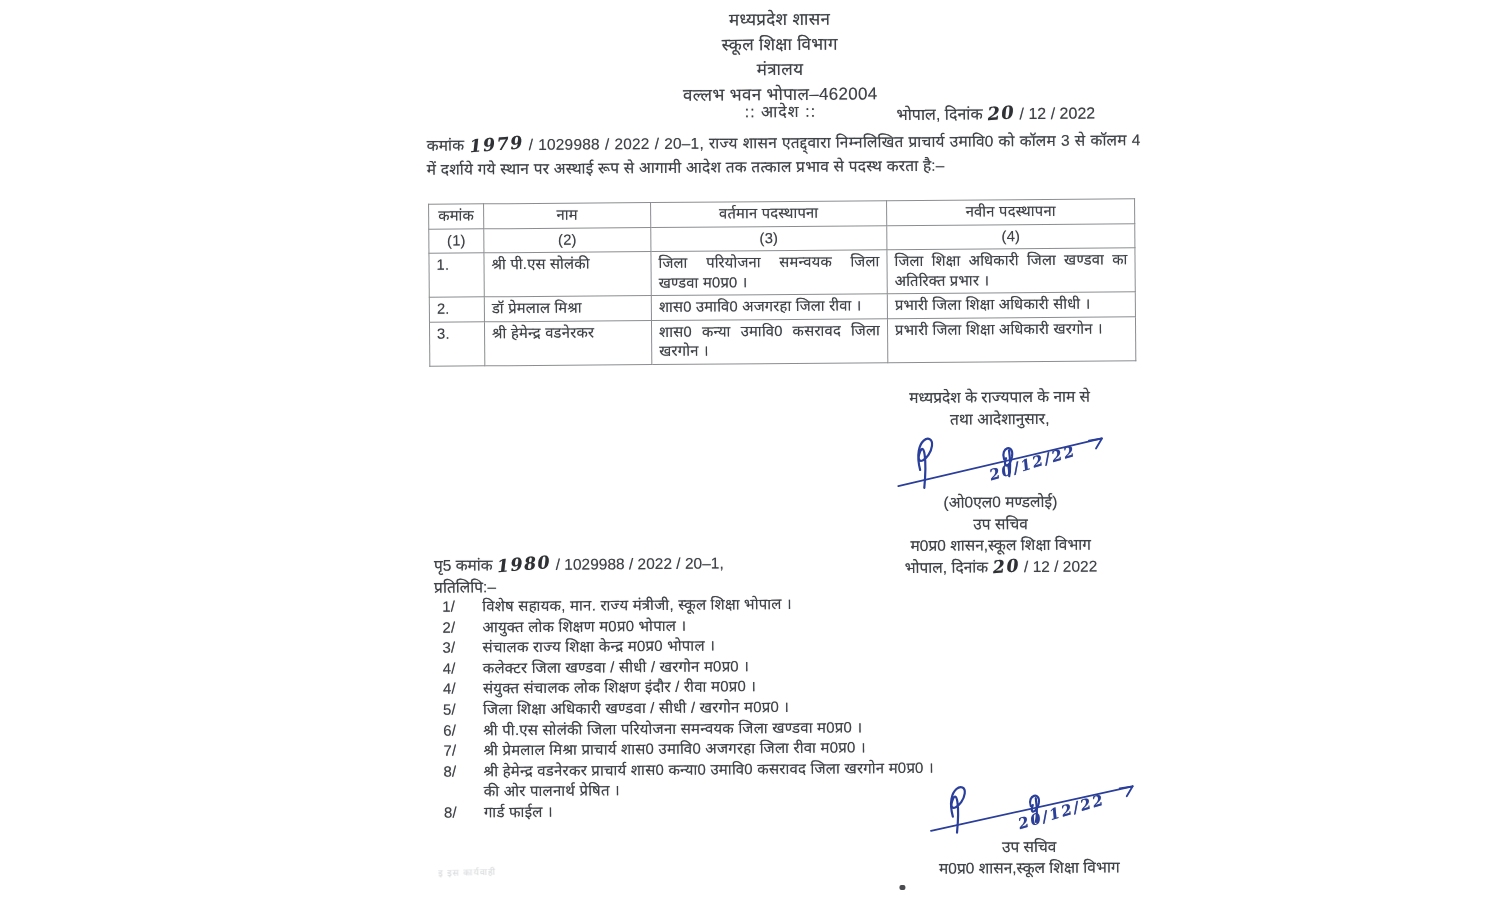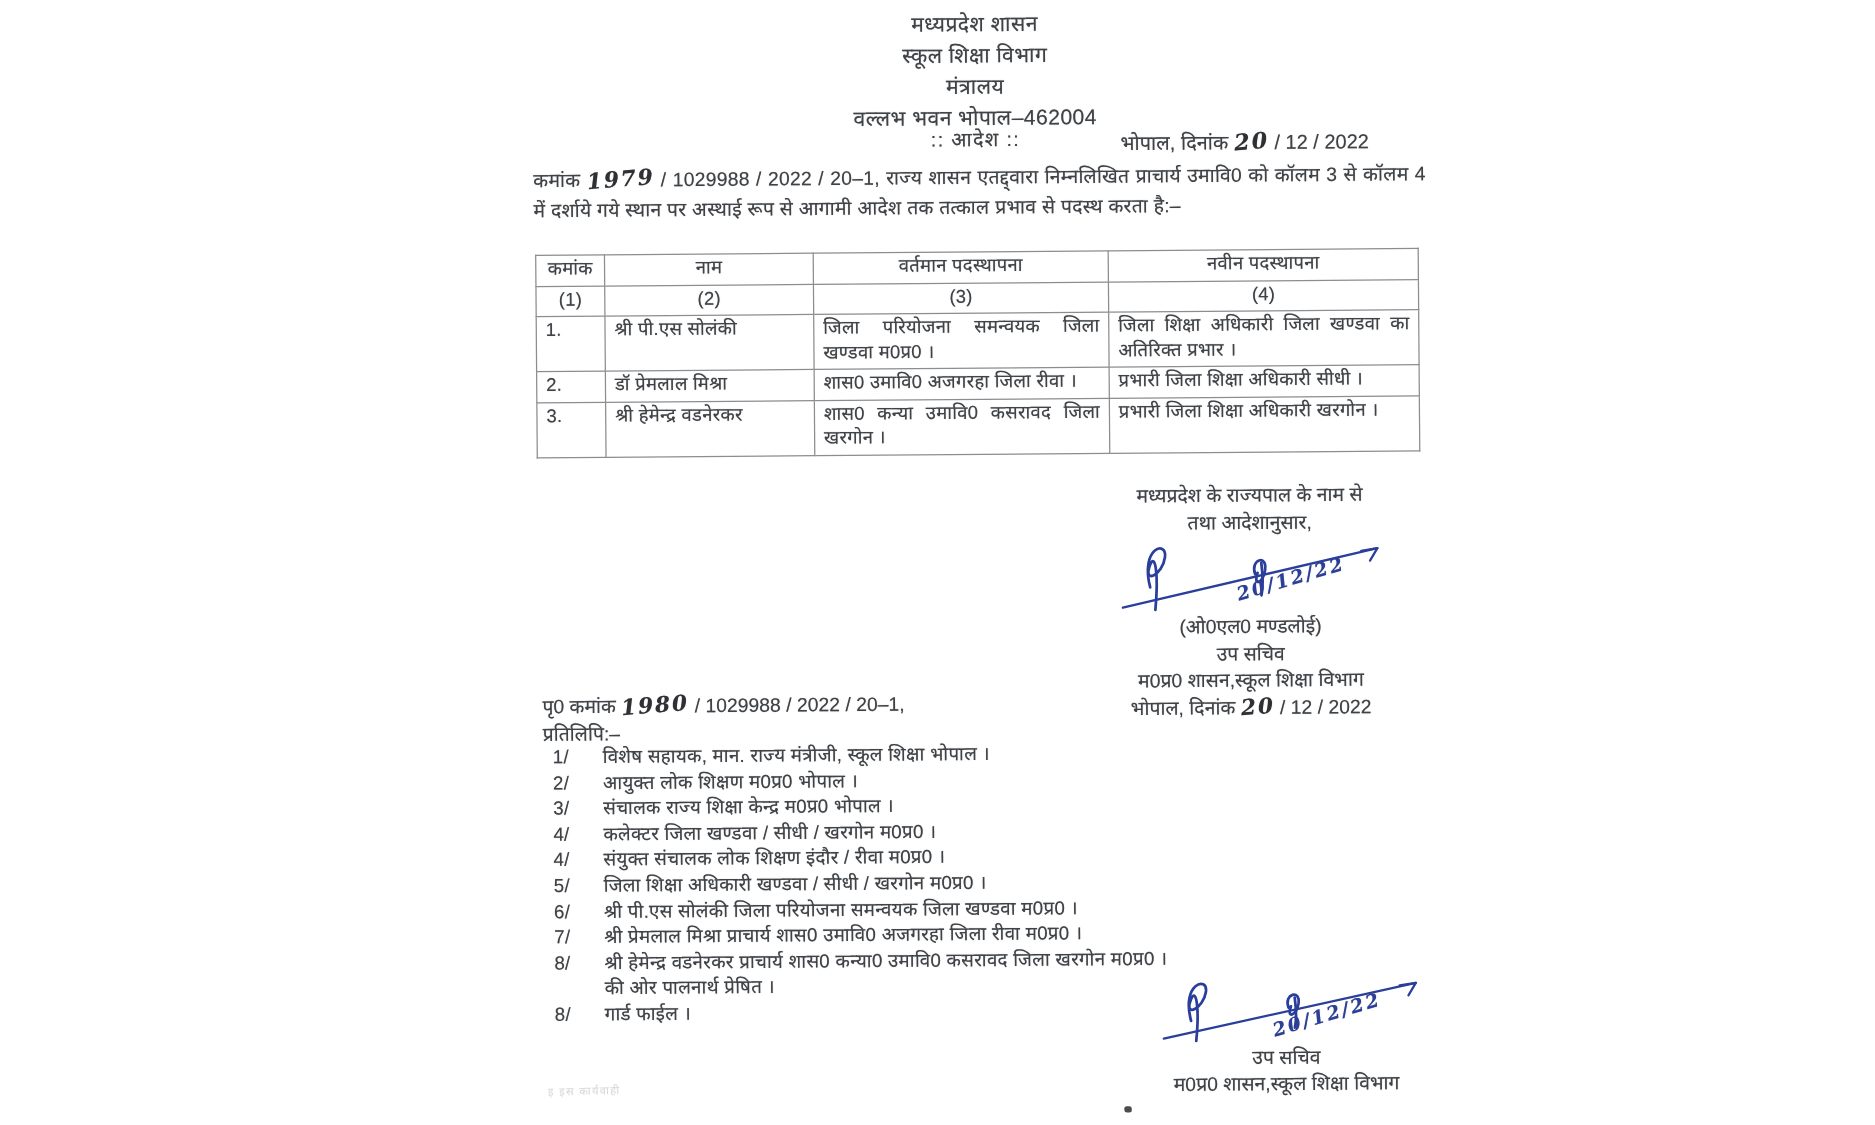--- a/index.html
+++ b/index.html
@@ -144,21 +144,21 @@
     <div>उप सचिव</div>
     <div>म0प्र0 शासन,स्कूल शिक्षा विभाग</div>
     <div>
       <span>भोपाल, दिनांक</span>
       <span class="hand">20</span>
       <span>/ 12 / 2022</span>
     </div>
   </div>
 
   <div class="abs endo-ref soft">
-    <span>पृ0 कमांक</span>
+    <span>पृ5 कमांक</span>
     <span class="hand">1980</span>
     <span>/ 1029988 / 2022 / 20–1,</span>
   </div>
   <div class="abs endo-label soft">प्रतिलिपि:–</div>
 
   <div class="abs copies soft">
     <div class="copy-row">
       <span class="copy-no">1/</span>
       <span class="copy-text">विशेष सहायक, मान. राज्य मंत्रीजी, स्कूल शिक्षा भोपाल ।</span>
     </div>

